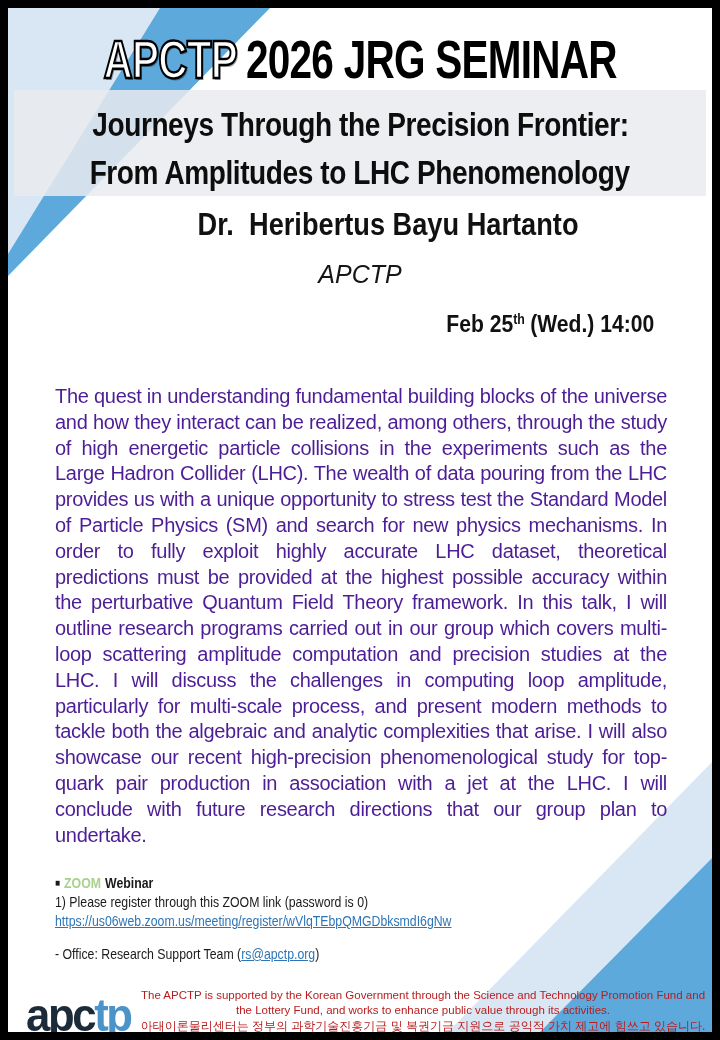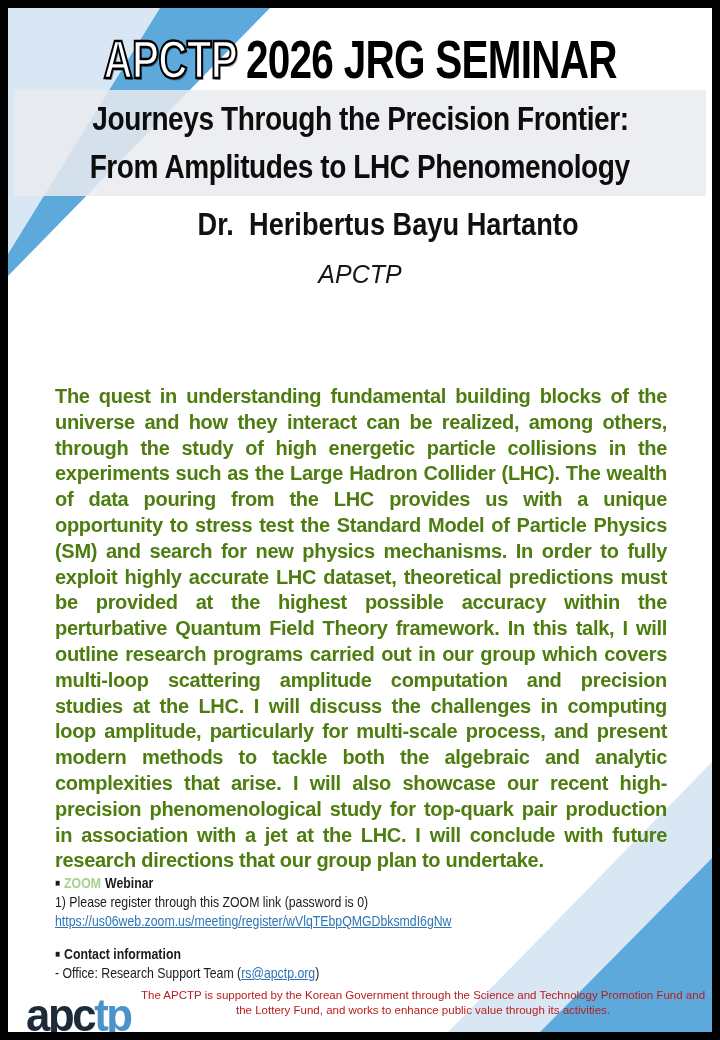--- a/index.html
+++ b/index.html
@@ -18,40 +18,40 @@
 
   
   .header{top:12px;left:0;width:704px;text-align:center;white-space:nowrap;margin-top:8px;}
   .hdr-inner{display:inline-block;transform:scaleX(0.75);transform-origin:50% 50%;
     font-size:54px;font-weight:700;letter-spacing:-1px;line-height:62px;}
   .brand{color:#ffffff;-webkit-text-stroke:2.5px #000;text-shadow:2px 2px 0 rgba(0,0,0,0.35);margin-right:12px;}
   .hdr-rest{color:#000;}
 
   
   .title-band{top:82px;left:6px;width:692px;height:106px;background:rgba(233,235,238,0.85);
-    text-align:center;padding-top:5px;box-sizing:border-box;}
+    text-align:center;padding-top:11px;box-sizing:border-box;}
   .title-line{height:48px;line-height:48px;white-space:nowrap;}
   .title-line>span{display:inline-block;transform:scaleX(0.85);transform-origin:50% 50%;
     font-size:33px;font-weight:700;color:#0d0d0d;letter-spacing:-0.5px;}
 
   .speaker{top:198px;left:0;width:704px;text-align:center;white-space:nowrap;margin-left:28px;}
   .speaker>span{display:inline-block;transform:scaleX(0.85);transform-origin:50% 50%;
     font-size:32px;font-weight:700;white-space:pre;}
   .affiliation{top:252px;left:0;width:704px;text-align:center;
     font-size:25px;font-style:italic;color:#161616;}
 
   .schedule{top:294px;left:0;width:646px;text-align:right;font-weight:700;}
   .schedule .line{height:35px;line-height:35px;white-space:nowrap;}
   .schedule .line>span.fit{display:inline-block;transform:scaleX(0.88);transform-origin:100% 50%;font-size:24px;}
   .schedule sup{font-size:14px;vertical-align:8px;}
   .zoom-green{color:#70ad47;margin-left:7px;}
 
   .abstract{top:376px;left:47px;width:612px;
     font-size:20px;line-height:25.8px;letter-spacing:-0.3px;
-    text-align:justify;color:#4d7c0f;font-weight:bold;}
+    text-align:justify;color:#4c1d95;}
 
   .smallblock{left:47px;font-size:15px;line-height:19px;color:#1b1b1b;white-space:nowrap;}
   .smallblock .row{height:19px;}
   .cond{display:inline-block;transform:scaleX(0.82);transform-origin:0 50%;}
   .bullet{font-size:10px;vertical-align:2px;margin-right:5px;}
   .bold{font-weight:700;}
   .zoom-light{color:#a9d18e;font-weight:700;}
   a.lnk{color:#2e75b6;text-decoration:underline;cursor:pointer;}
 
   .webinar{top:845px;margin-top:20px;}
@@ -88,35 +88,38 @@
     <div class="title-line"><span>Journeys Through the Precision Frontier:</span></div>
     <div class="title-line"><span>From Amplitudes to LHC Phenomenology</span></div>
   </div>
 
   <div class="abs speaker">
     <span>Dr.  Heribertus Bayu Hartanto</span>
   </div>
   <div class="abs affiliation">APCTP</div>
 
   <div class="abs schedule">
+    <div class="line">
+      <span class="fit"><span>Feb 25</span><sup>th</sup><span style="margin-left:6px;">(Wed.) 14:00</span></span>
+    </div>
   </div>
 
   <div class="abs abstract">The quest in understanding fundamental building blocks of the universe and how they interact can be realized, among others, through the study of high energetic particle collisions in the experiments such as the Large Hadron Collider (LHC). The wealth of data pouring from the LHC provides us with a unique opportunity to stress test the Standard Model of Particle Physics (SM) and search for new physics mechanisms. In order to fully exploit highly accurate LHC dataset, theoretical predictions must be provided at the highest possible accuracy within the perturbative Quantum Field Theory framework. In this talk, I will outline research programs carried out in our group which covers multi-loop scattering amplitude computation and precision studies at the LHC. I will discuss the challenges in computing loop amplitude, particularly for multi-scale process, and present modern methods to tackle both the algebraic and analytic complexities that arise. I will also showcase our recent high-precision phenomenological study for top-quark pair production in association with a jet at the LHC. I will conclude with future research directions that our group plan to undertake.</div>
 
   <div class="abs smallblock webinar">
     <div class="row"><span class="cond"><span class="bullet">■</span><span class="zoom-light">ZOOM</span><span class="bold" style="margin-left:5px;">Webinar</span></span></div>
     <div class="row"><span class="cond">1) Please register through this ZOOM link (password is 0)</span></div>
     <div class="row"><span class="cond"><a class="lnk">https://us06web.zoom.us/meeting/register/wVlqTEbpQMGDbksmdI6gNw</a></span></div>
   </div>
 
   <div class="abs smallblock contact">
-    <div class="row"><span class="cond"><span class="bullet">■</span><span class="bold">Contact information</span></span></div>
     <div class="row"><span class="cond"><span>- Office: Research Support Team (</span><a class="lnk">rs@apctp.org</a><span>)</span></span></div>
   </div>
 
   <div class="abs logo">
     <span class="p1">apc</span><span class="p2">tp</span>
   </div>
   <div class="abs footer-text">
     <div class="footer-en">The APCTP is supported by the Korean Government through the Science and Technology Promotion Fund and the Lottery Fund, and works to enhance public value through its activities.</div>
+    <div class="footer-kr">아태이론물리센터는 정부의 과학기술진흥기금 및 복권기금 지원으로 공익적 가치 제고에 힘쓰고 있습니다.</div>
   </div>
 
 </div>
 
 </body></html>

